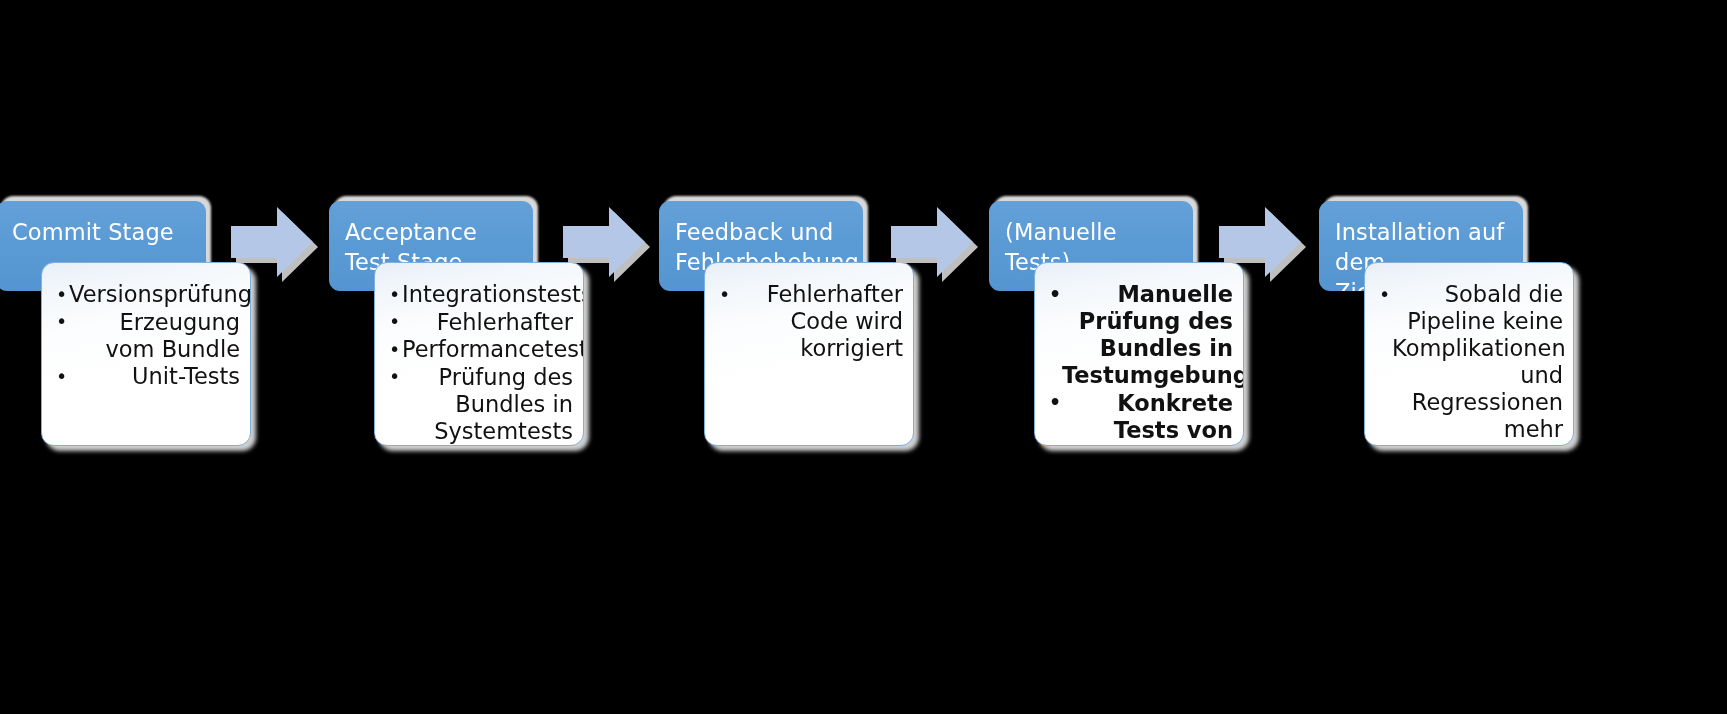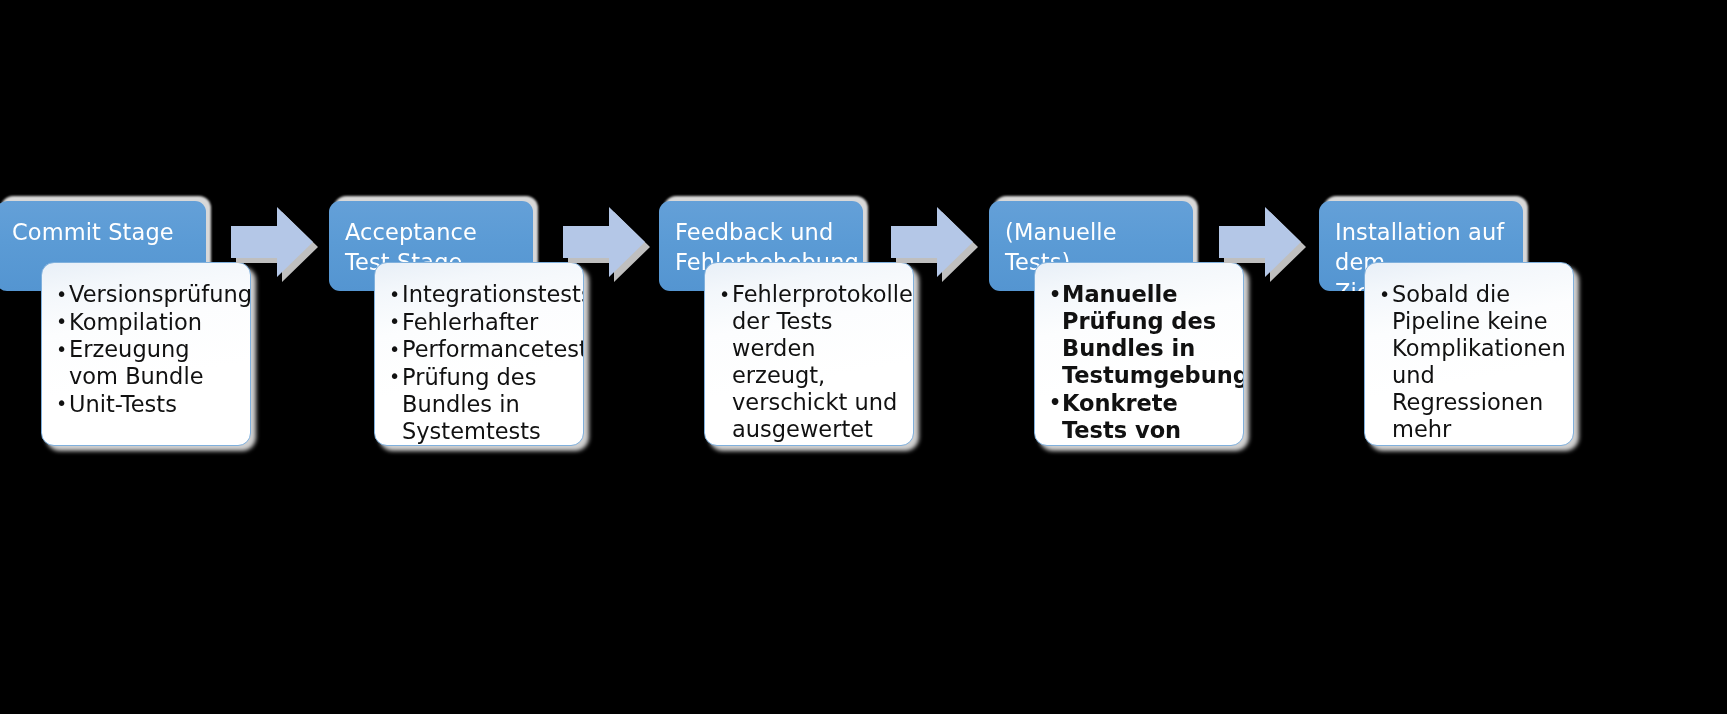--- a/index.html
+++ b/index.html
@@ -65,20 +65,21 @@
     filter: blur(2px);
   }
   .body-box {
     position: absolute;
     border-radius: 13px;
     background: linear-gradient(170deg, #e8eff7 0%, #f3f7fb 14%, #fcfdfe 34%, #ffffff 62%, #ffffff 100%);
     border: 1.6px solid #7fb0dd;
     box-sizing: border-box;
     padding: 18px 10px 10px 14px;
     overflow: hidden;
+    text-align: right;
   }
   .bullets {
     list-style: none;
     margin: 0;
     padding: 0;
   }
   .bullets li {
     position: relative;
     color: #111111;
     font-size: 22.5px;
@@ -120,21 +121,20 @@
 
   <div class="stage" style="left:-4px;">
     <div class="head-shadow" style="width:210px;height:90px;"></div>
     <div class="head" style="width:210px;height:90px;">
       <div class="head-title">Commit Stage</div>
     </div>
     <div class="body-shadow" style="left:50px;top:71px;width:210px;height:184px;"></div>
     <div class="body-box" style="left:45px;top:66px;width:210px;height:184px;">
       <ul class="bullets">
         <li>Versionsprüfung</li>
-        <li>Kompilation</li>
         <li>Erzeugung vom Bundle</li>
         <li>Unit-Tests</li>
       </ul>
     </div>
   </div>
 
   <div class="arrow-wrap" style="left:231px;">
     <svg class="arrow-shadow" viewBox="0 0 84 74">
       <path d="M0,21 L46,21 L46,2 L82,37 L46,72 L46,53 L0,53 Z" fill="#bfbfbf"></path>
     </svg>
@@ -169,21 +169,20 @@
   </div>
 
   <div class="stage" style="left:659px;">
     <div class="head-shadow" style="width:204px;height:90px;"></div>
     <div class="head" style="width:204px;height:90px;">
       <div class="head-title">Feedback und Fehlerbehebung</div>
     </div>
     <div class="body-shadow" style="left:50px;top:71px;width:210px;height:184px;"></div>
     <div class="body-box" style="left:45px;top:66px;width:210px;height:184px;">
       <ul class="bullets">
-        <li>Fehlerprotokolle der Tests werden erzeugt, verschickt und ausgewertet</li>
         <li>Fehlerhafter Code wird korrigiert</li>
       </ul>
     </div>
   </div>
 
   <div class="arrow-wrap" style="left:891px;">
     <svg class="arrow-shadow" viewBox="0 0 84 74">
       <path d="M0,21 L46,21 L46,2 L82,37 L46,72 L46,53 L0,53 Z" fill="#bfbfbf"></path>
     </svg>
     <svg class="arrow-shape" viewBox="0 0 84 74">

